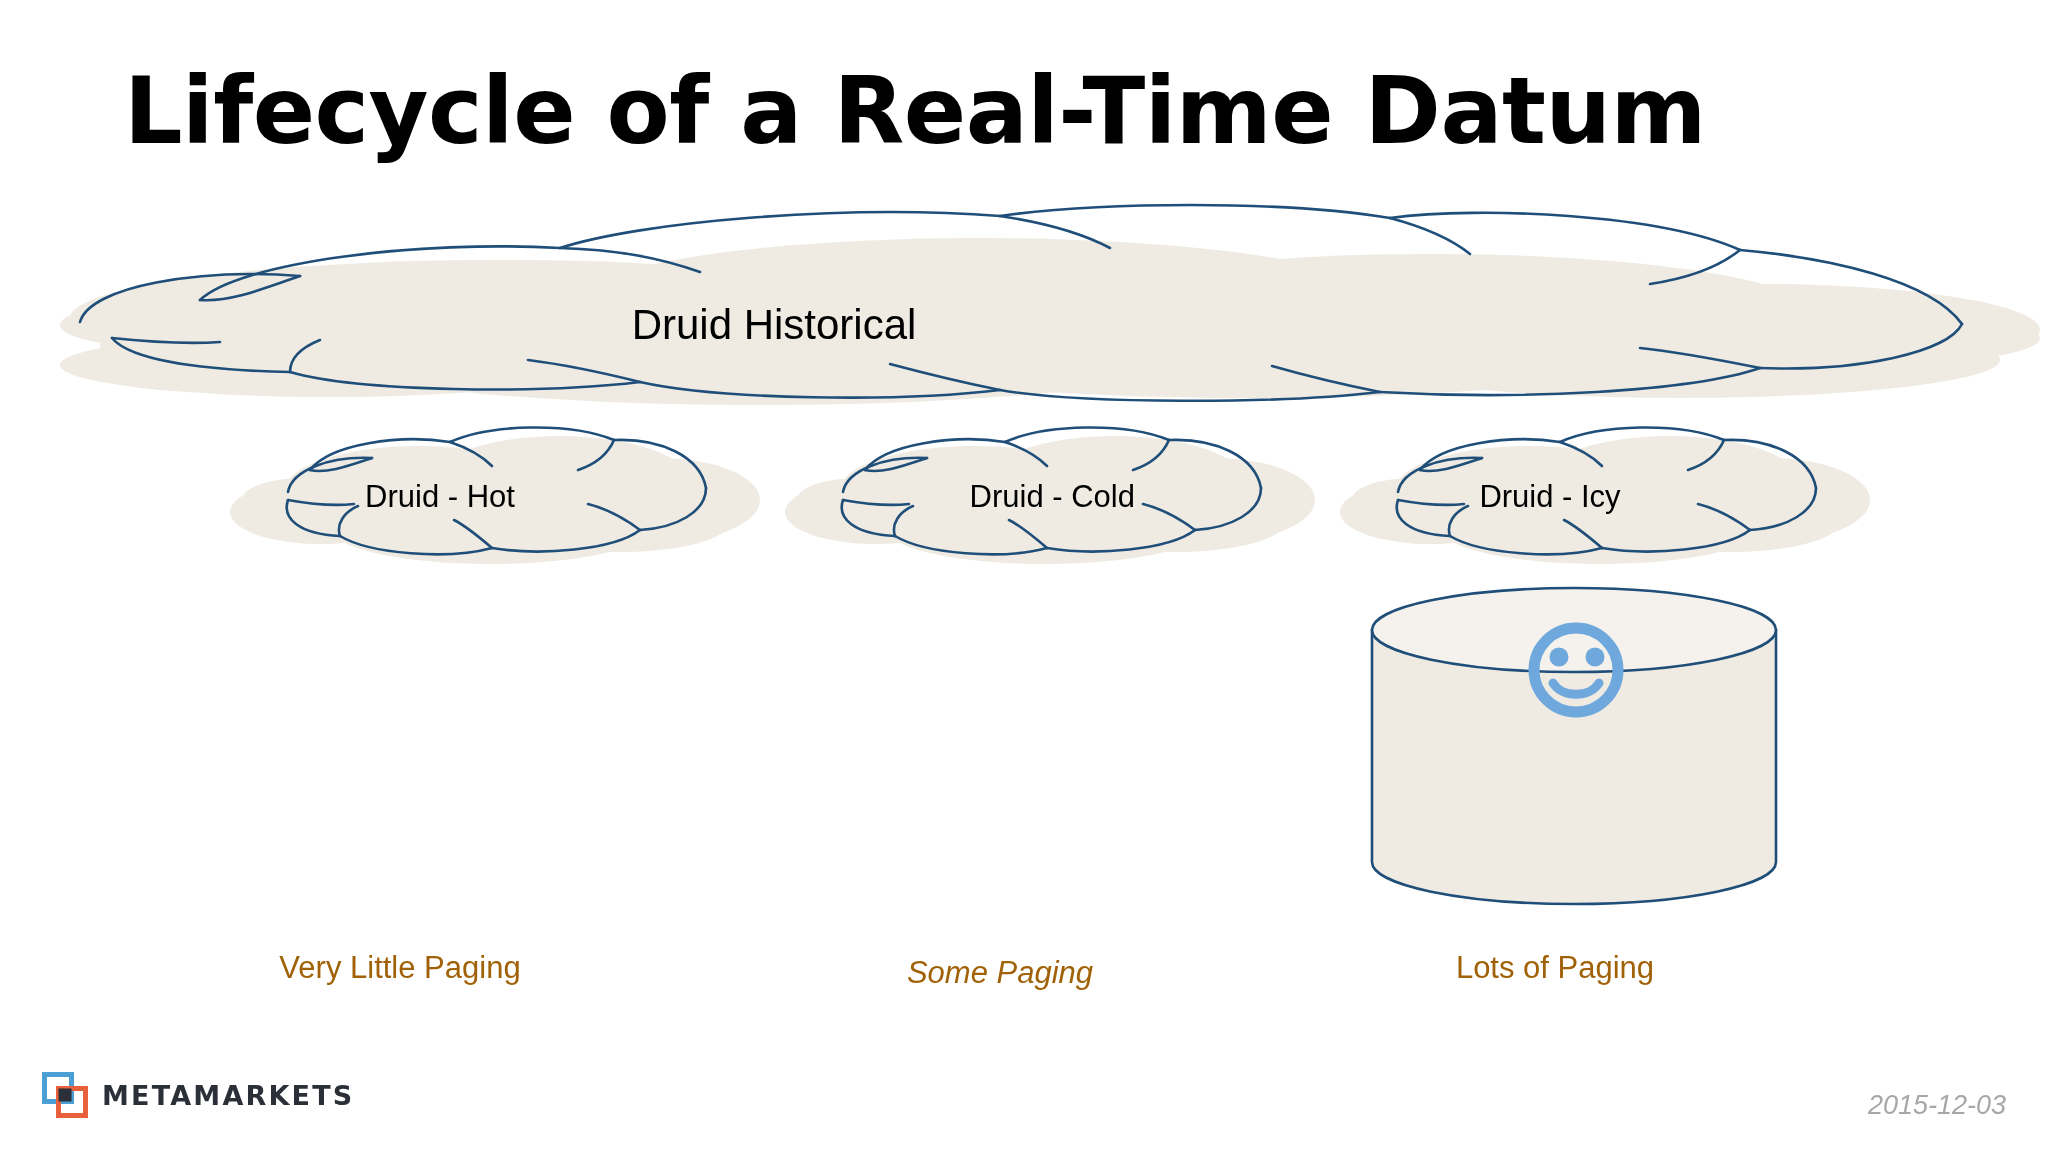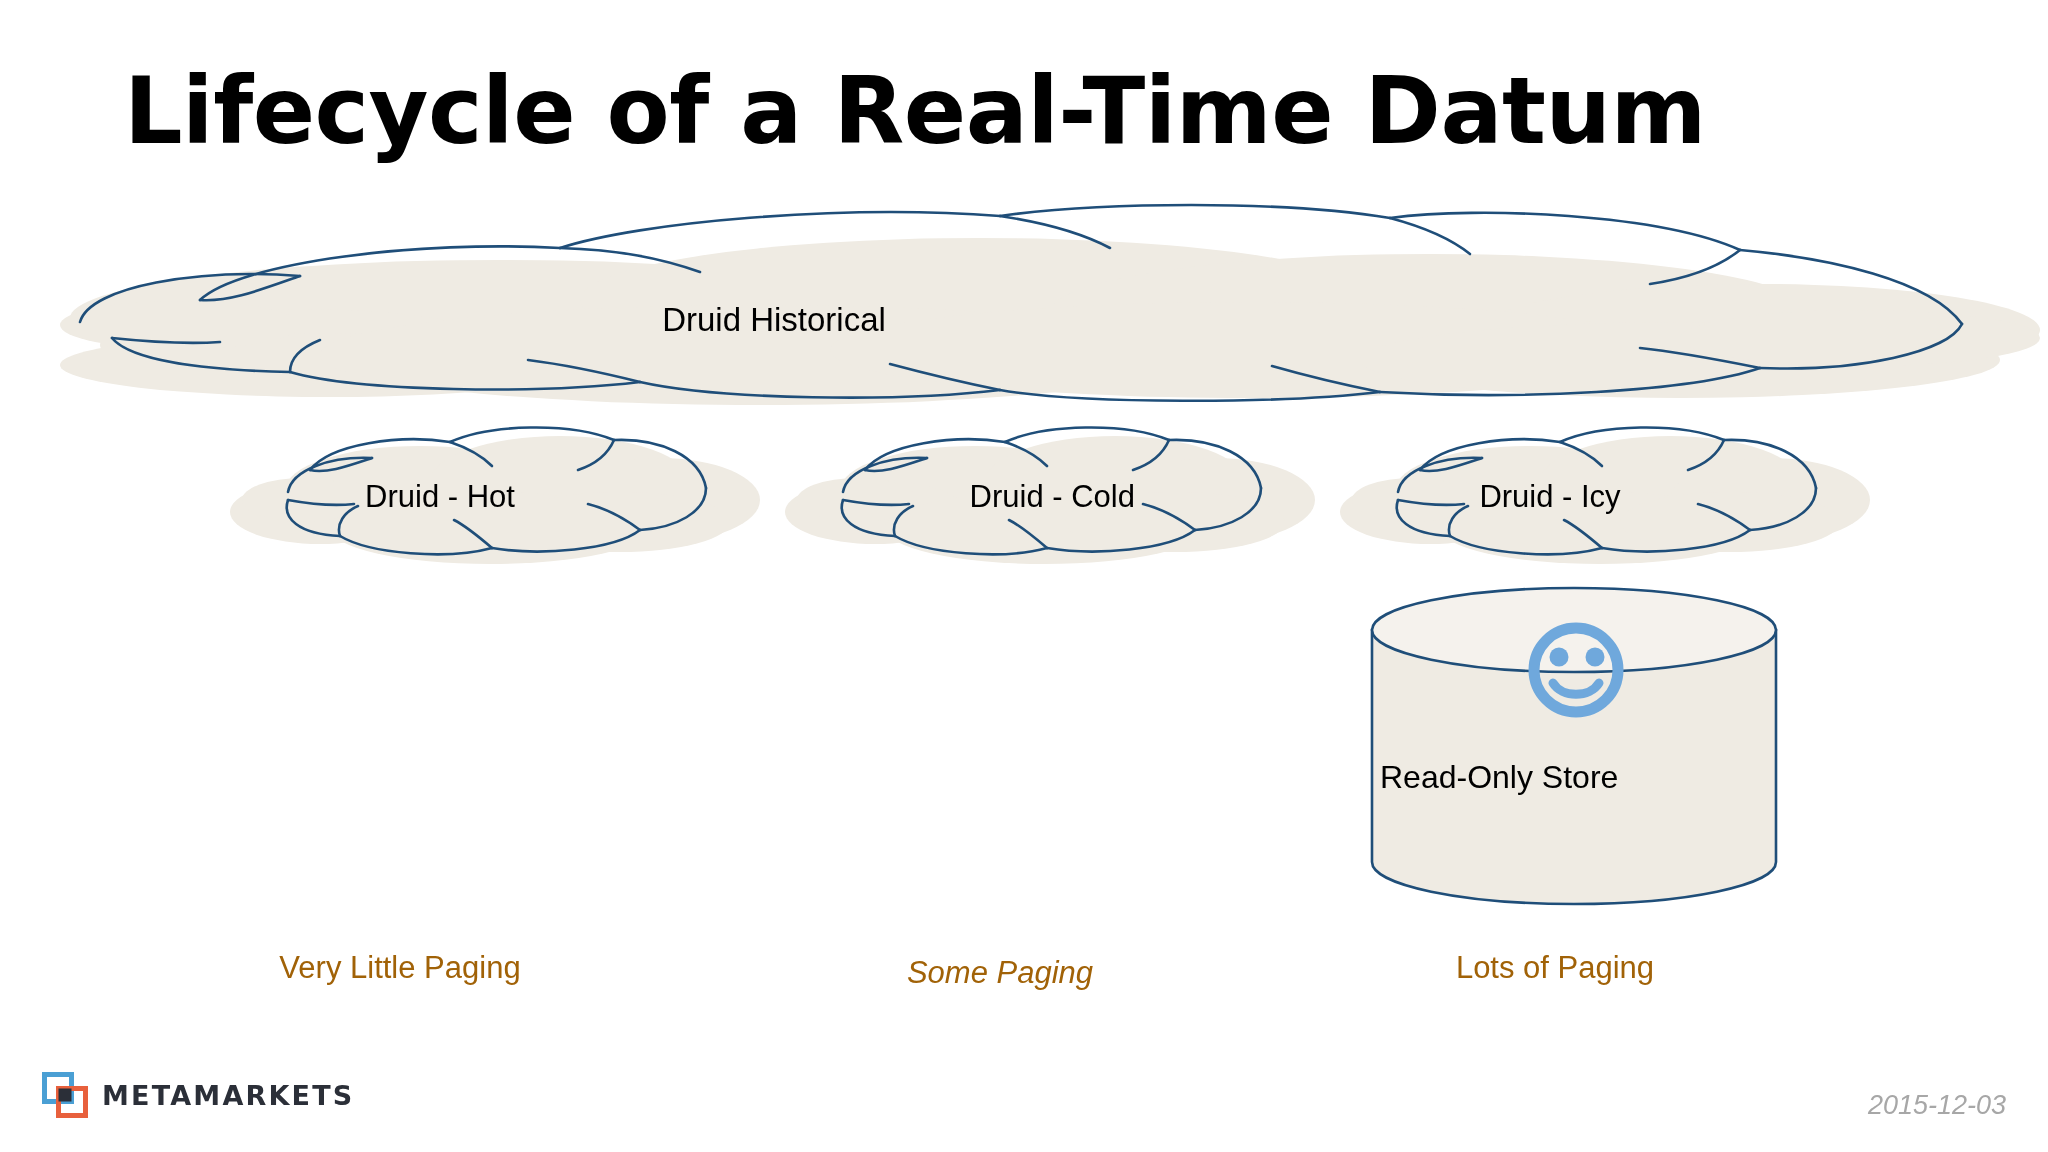--- a/index.html
+++ b/index.html
@@ -47,21 +47,21 @@
     font-family: "Liberation Sans", sans-serif;
     text-align: center;
     line-height: 1.20;
     white-space: pre-line;
   }
 
   #label-druid-historical {
     left: 624px;
     top: 300px;
     width: 300px;
-    font-size: 33px;
+    font-size: 42px;
   }
   #label-druid-hot {
     left: 300px;
     top: 478px;
     width: 280px;
     font-size: 31px;
   }
   #label-druid-cold {
     left: 855px;
     top: 478px;
@@ -278,21 +278,20 @@
 
 <div class="shape-label" id="label-druid-historical">Druid Historical</div>
 
 <div class="shape-label" id="label-druid-hot">Druid - Hot</div>
 
 <div class="shape-label" id="label-druid-cold">Druid - Cold</div>
 
 <div class="shape-label" id="label-druid-icy">Druid - Icy</div>
 
 <div class="shape-label" id="label-cylinder">
-  <div>Read-Only Store</div>
 </div>
 
 <div class="caption" id="caption-very-little-paging">Very Little Paging</div>
 
 <div class="caption" id="caption-some-paging">Some Paging</div>
 
 <div class="caption" id="caption-lots-of-paging">Lots of Paging</div>
 
 <div id="footer-logo">
   <svg id="logo-mark" viewBox="0 0 46 46" xmlns="http://www.w3.org/2000/svg">

